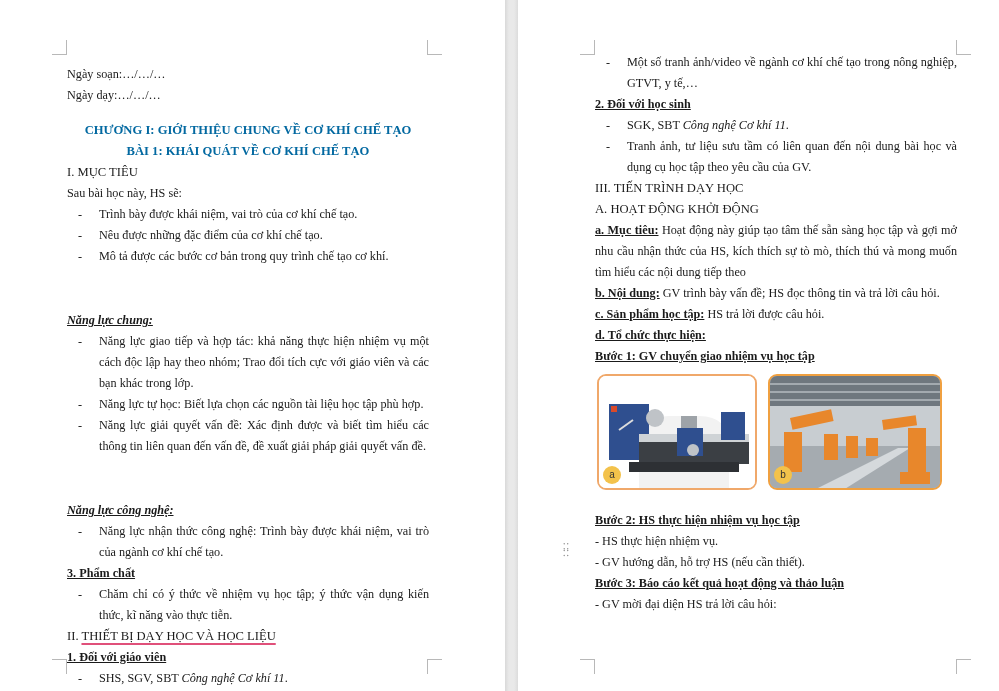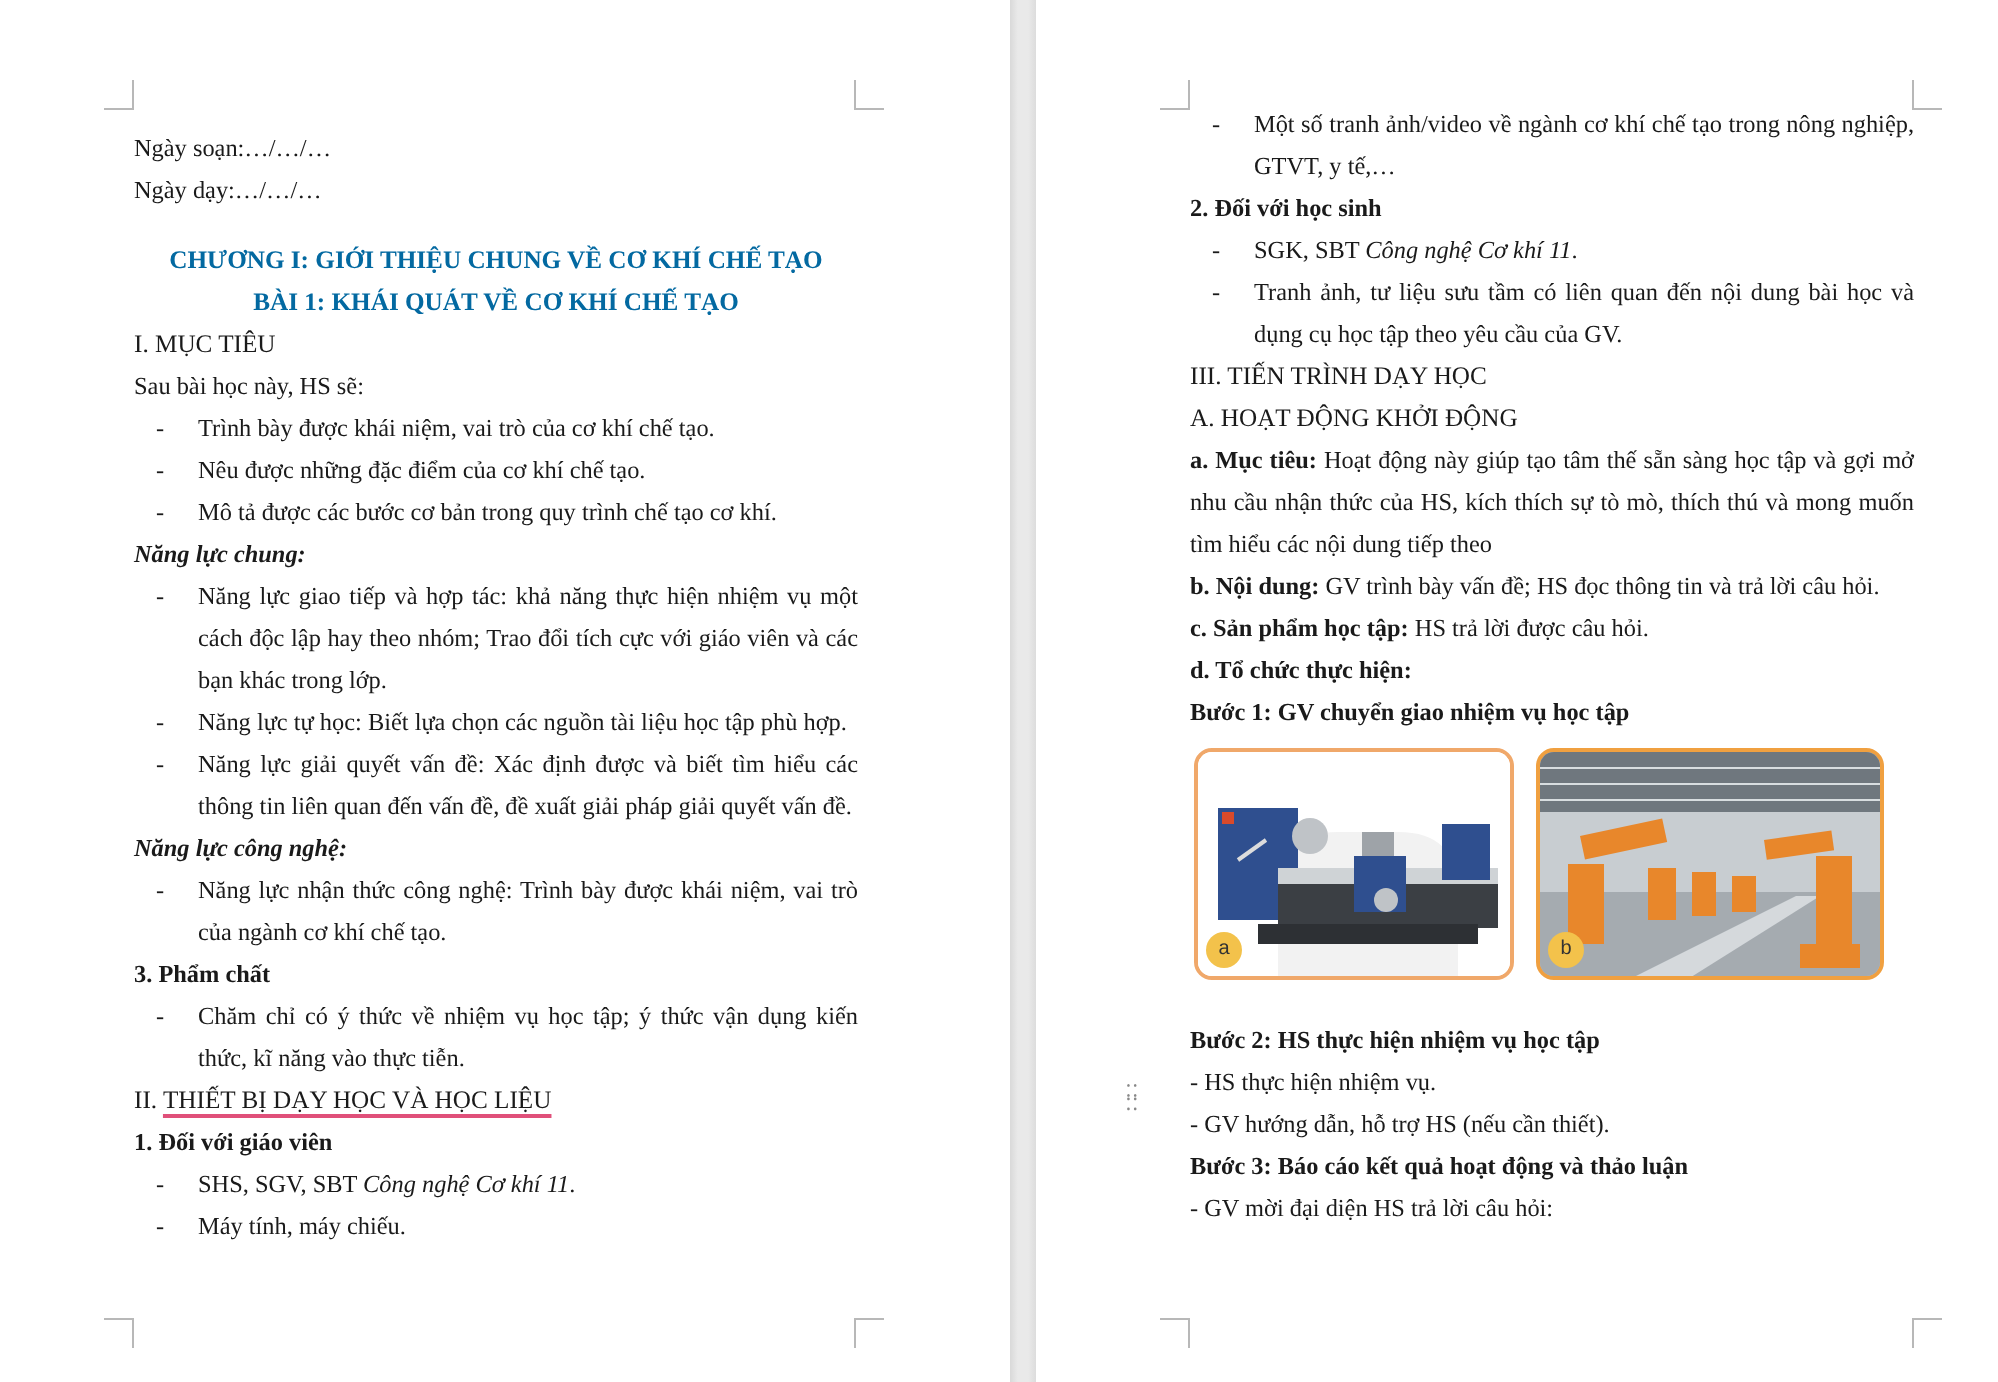--- a/index.html
+++ b/index.html
@@ -16,22 +16,22 @@
   .corner.tl { border-right-width: 1px; border-bottom-width: 1px; }
   .corner.tr { border-left-width: 1px; border-bottom-width: 1px; }
   .corner.bl { border-right-width: 1px; border-top-width: 1px; }
   .corner.br { border-left-width: 1px; border-top-width: 1px; }
 
   .content { position: absolute; font-size: 12.2px; line-height: 21px; }
   #left-content { left: 67px; top: 64px; width: 362px; }
   #right-content { left: 595px; top: 52px; width: 362px; }
 
   .line { white-space: nowrap; height: 21px; }
-  .bold { font-weight: bold; }
-  .italic { font-style: italic; }
+  .bold { font-weight: bold; text-decoration: underline; }
+  .italic { font-style: italic; margin-top: 43px; }
   .heading-blue { color: #0369a1; font-weight: bold; text-align: center; font-size: 12.6px; }
   .sec { font-weight: normal; font-size: 12.6px; }
   .justify { text-align: justify; text-align-last: left; }
 
   .bullet { position: relative; padding-left: 32px; }
   .bullet .dash { position: absolute; left: 11px; top: 0; }
   .bullet .txt { display: block; text-align: justify; }
 
   .spell { text-decoration: underline; text-decoration-color: #e0507a; text-decoration-thickness: 2px; text-underline-offset: 3px; }
 

